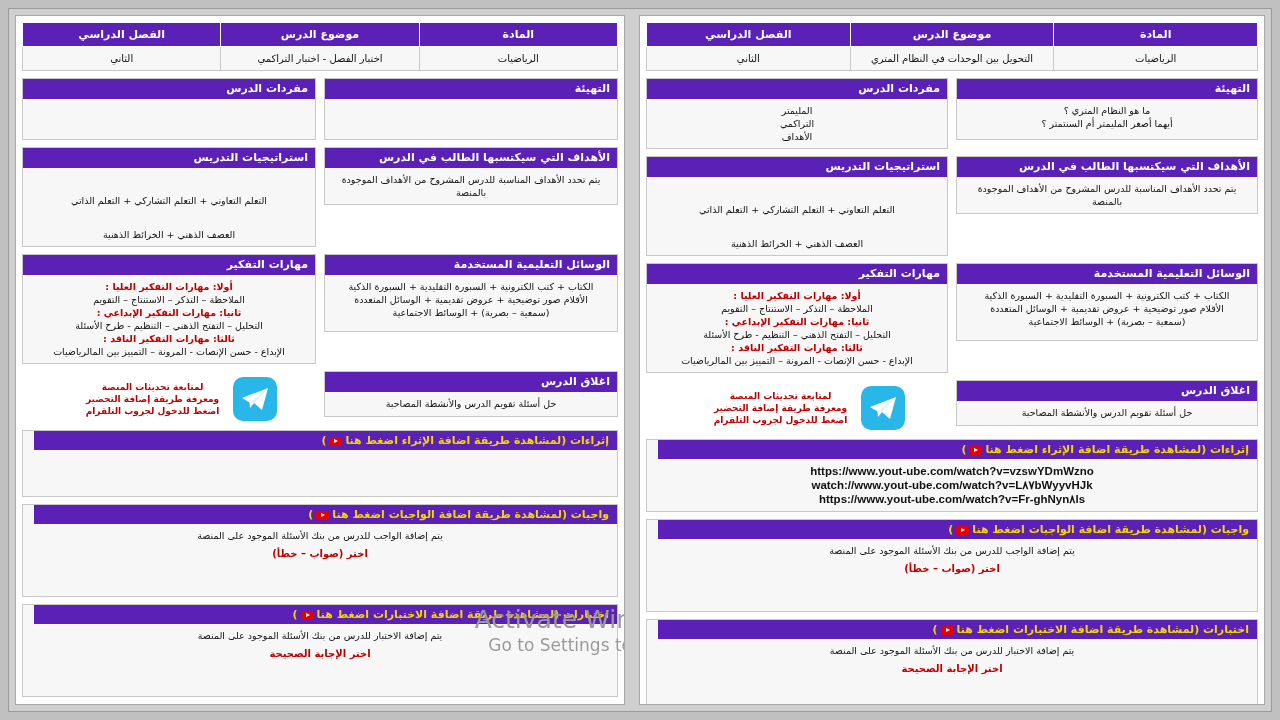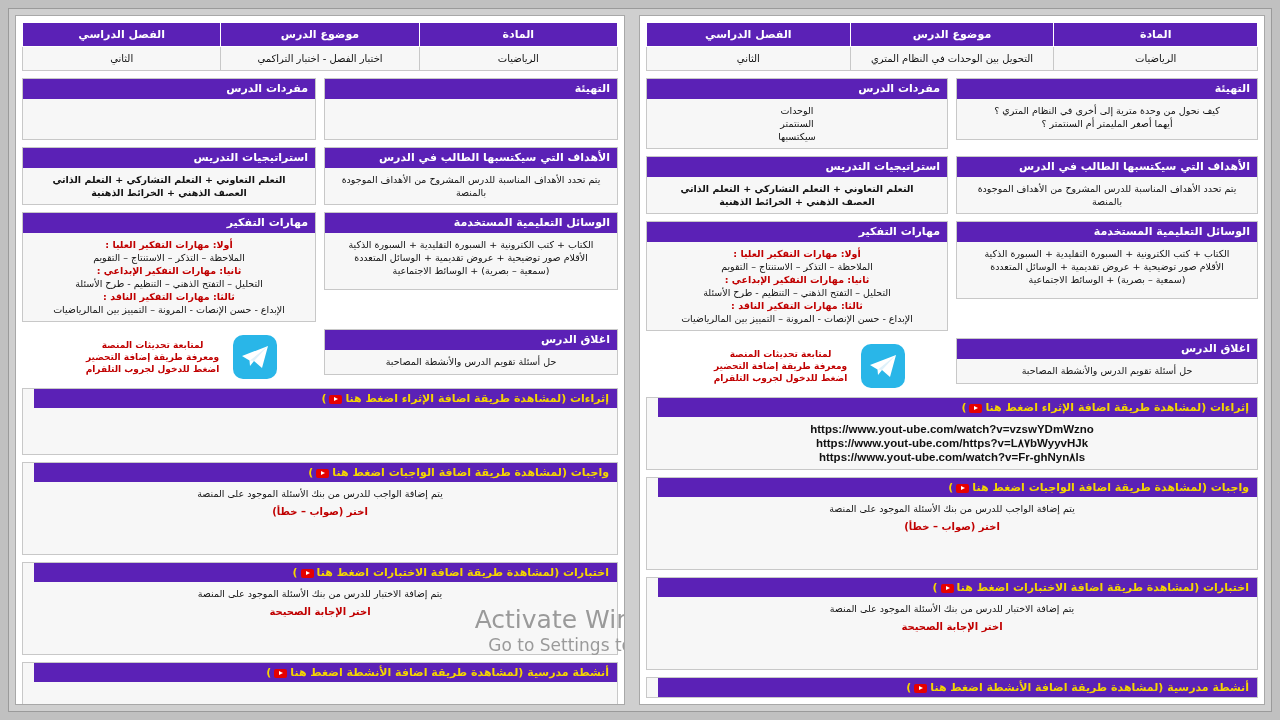--- a/index.html
+++ b/index.html
@@ -75,21 +75,21 @@
   .sec-body{
     padding:5px 7px;
     font-size:9.5px;line-height:13px;color:#111;
     text-align:center;
     flex:1;
   }
   .sec-body.center{text-align:center;}
 
   .ln{display:block;}
   .ln-red{color:#c00000;font-weight:bold;}
-  .ln-b{font-weight:bold;}
+  .ln-b{font-weight:normal;margin-top:21px;}
 
   
   .wide{
     border:1px solid #c8c8c8;background:#f7f7f7;margin-bottom:7px;
     box-sizing:border-box;
   }
   .wide-head{
     background:#5b21b6;color:#f5d600;
     font-size:11px;font-weight:bold;
     padding:2px 8px;text-align:right;line-height:15px;margin-left:11px;
@@ -163,32 +163,32 @@
             <td>الثاني</td>
           </tr>
         </tbody>
           </table>
 
         <div class="band">
           <div class="col">
             <div class="sec" style="min-height:62px;">
               <div class="sec-head">التهيئة</div>
               <div class="sec-body center" id="l-warmup">
-                  <span class="ln">كيف نحول من وحدة مترية إلى أخرى في النظام المتري ؟</span>
+                  <span class="ln">ما هو النظام المتري ؟</span>
                   <span class="ln">أيهما أصغر المليمتر أم السنتمتر ؟</span>
                 </div>
             </div>
           </div>
           <div class="col">
             <div class="sec" style="min-height:62px;">
               <div class="sec-head">مفردات الدرس</div>
               <div class="sec-body center" id="l-vocab">
-                  <span class="ln">الوحدات</span>
-                  <span class="ln">السنتمتر</span>
-                  <span class="ln">سيكتسبها</span>
+                  <span class="ln">المليمتر</span>
+                  <span class="ln">التراكمي</span>
+                  <span class="ln">الأهداف</span>
                 </div>
             </div>
           </div>
         </div>
 
         <div class="band">
           <div class="col">
             <div class="sec" style="min-height:46px;">
               <div class="sec-head">الأهداف التي سيكتسبها الطالب في الدرس</div>
               <div class="sec-body center" id="l-obj">
@@ -260,21 +260,21 @@
           </div>
         </div>
 
         <div class="wide">
           <div class="wide-head">
             <span>إثراءات (لمشاهدة طريقة اضافة الإثراء اضغط هنا</span><span class="yt-badge"></span><span>)</span>
           </div>
           <div class="wide-body">
             <div class="url-list" id="l-urls">
                 <span class="ln">https://www.yout-ube.com/watch?v=vzswYDmWzno</span>
-                <span class="ln">https://www.yout-ube.com/https?v=L٨٧bWyyvHJk</span>
+                <span class="ln">watch://www.yout-ube.com/watch?v=L٨٧bWyyvHJk</span>
                 <span class="ln">https://www.yout-ube.com/watch?v=Fr-ghNyn٨ls</span>
               </div>
           </div>
         </div>
 
         <div class="wide">
           <div class="wide-head">
             <span>واجبات (لمشاهدة طريقة اضافة الواجبات اضغط هنا</span><span class="yt-badge"></span><span>)</span>
           </div>
           <div class="wide-body" style="min-height:62px;">

